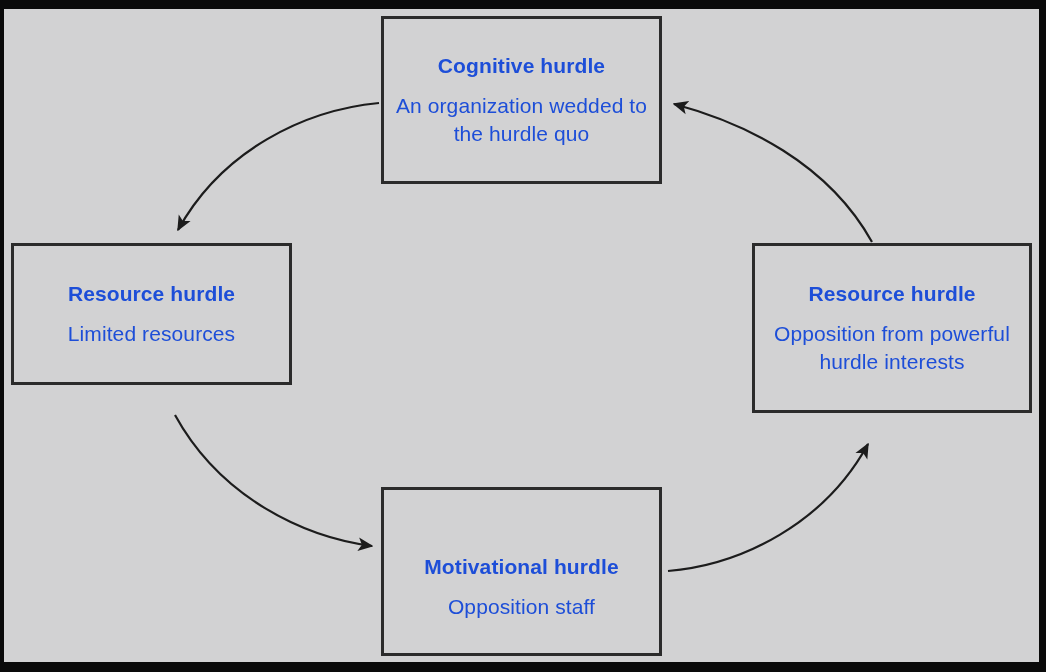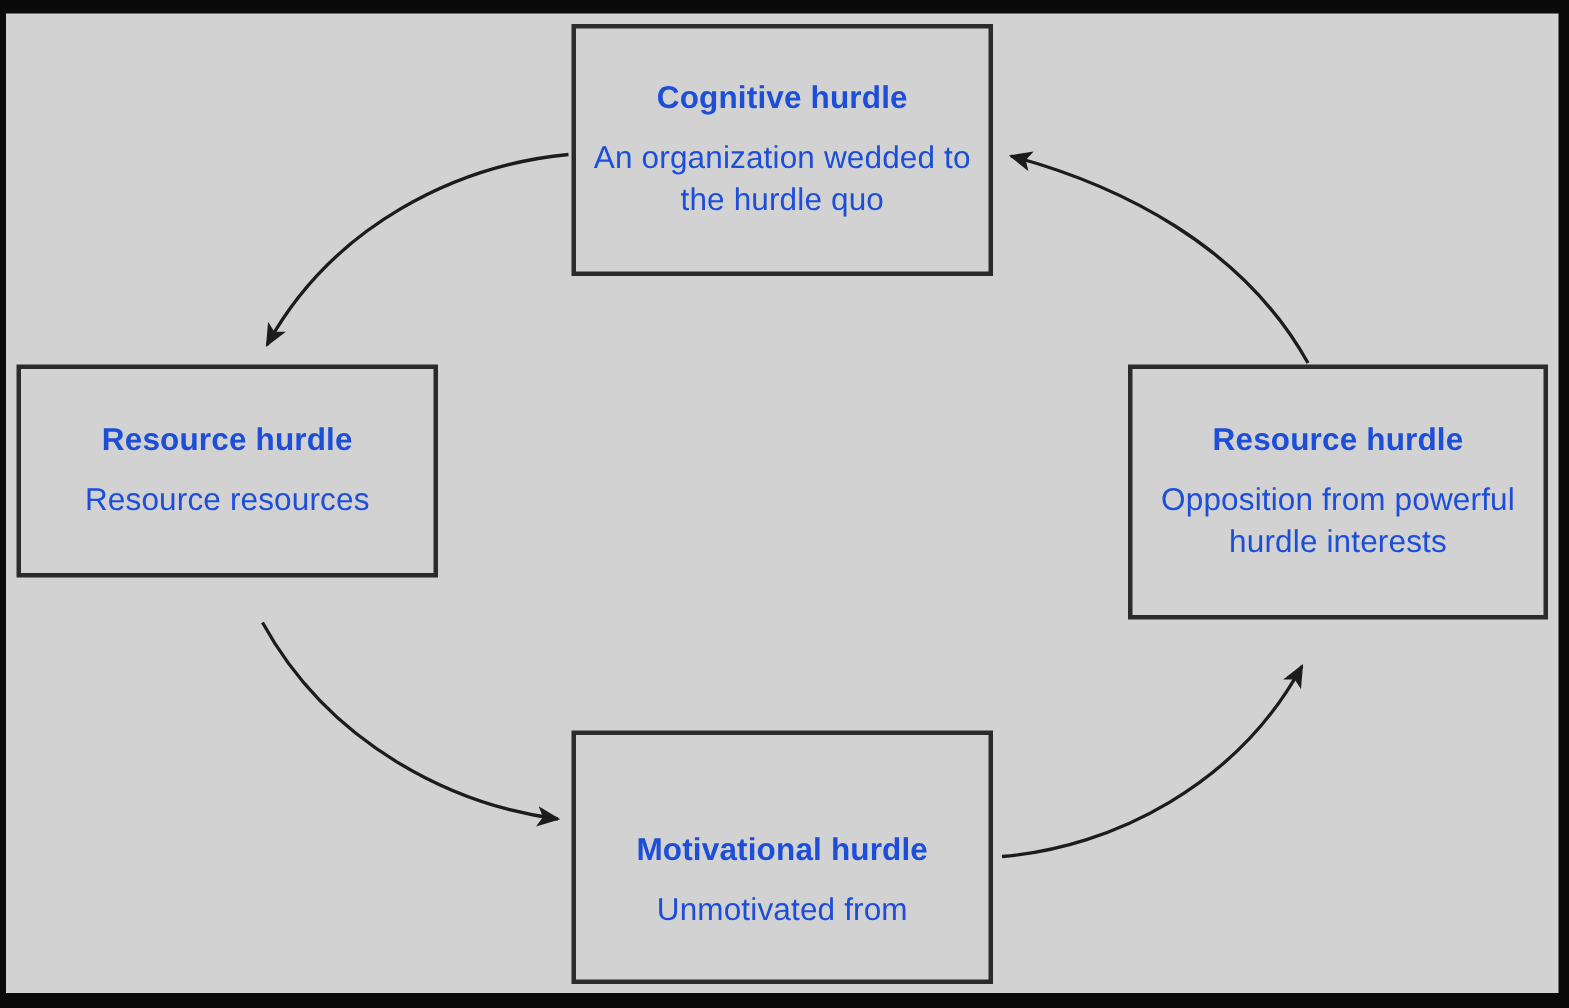--- a/index.html
+++ b/index.html
@@ -96,22 +96,22 @@
       <div class="box-desc">An organization wedded to the hurdle quo</div>
     </div>
 
     <div class="hurdle-box" id="box-political">
       <div class="box-title">Resource hurdle</div>
       <div class="box-desc">Opposition from powerful hurdle interests</div>
     </div>
 
     <div class="hurdle-box" id="box-motivational">
       <div class="box-title">Motivational hurdle</div>
-      <div class="box-desc">Unmotivated from</div>
+      <div class="box-desc">Opposition staff</div>
     </div>
 
     <div class="hurdle-box" id="box-resource">
       <div class="box-title">Resource hurdle</div>
-      <div class="box-desc">Resource resources</div>
+      <div class="box-desc">Limited resources</div>
     </div>
 
   </div>
 </div>
 
 </body></html>

